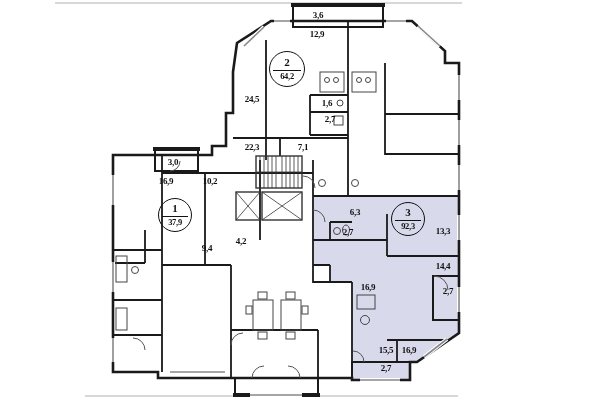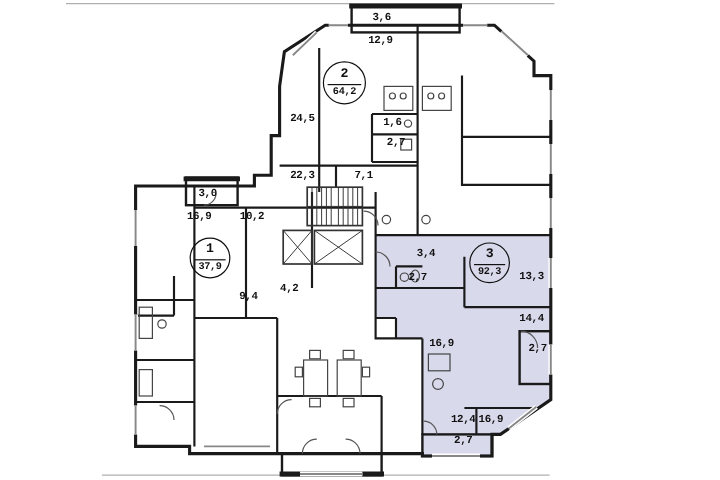--- a/index.html
+++ b/index.html
@@ -1,18 +1,18 @@
 <!DOCTYPE html>
 <html><head>
 <meta charset="utf-8">
 <style>
   html,body{margin:0;padding:0;background:#fff;}
   #stage{
     position:relative;width:600px;height:400px;background:#ffffff;overflow:hidden;
-    font-family:Liberation Mono, monospace;
+    font-family:Liberation Serif, serif;
   }
   #plansvg{position:absolute;left:0;top:0;}
   .lbl{
     position:absolute;transform:translate(-50%,-50%);
     font-size:9px;font-weight:bold;color:#111;letter-spacing:-0.3px;
     white-space:nowrap;line-height:1;pointer-events:none;
   }
   .apt-circle{
     position:absolute;transform:translate(-50%,-50%);
     border:1.4px solid #111;border-radius:50%;
@@ -153,27 +153,27 @@
   <div class="lbl" style="left:252px;top:99px">24,5</div>
   <div class="lbl" style="left:327px;top:103px">1,6</div>
   <div class="lbl" style="left:330px;top:119px">2,7</div>
   <div class="lbl" style="left:252px;top:147px">22,3</div>
   <div class="lbl" style="left:303px;top:147px">7,1</div>
   <div class="lbl" style="left:173px;top:162px">3,0</div>
   <div class="lbl" style="left:166px;top:181px">16,9</div>
   <div class="lbl" style="left:210px;top:181px">10,2</div>
   <div class="lbl" style="left:207px;top:248px">9,4</div>
   <div class="lbl" style="left:241px;top:241px">4,2</div>
-  <div class="lbl" style="left:355px;top:212px">3,4</div>
+  <div class="lbl" style="left:355px;top:212px">6,3</div>
   <div class="lbl" style="left:348px;top:232px">2,7</div>
   <div class="lbl" style="left:443px;top:231px">13,3</div>
   <div class="lbl" style="left:443px;top:266px">14,4</div>
   <div class="lbl" style="left:448px;top:291px">2,7</div>
   <div class="lbl" style="left:368px;top:287px">16,9</div>
-  <div class="lbl" style="left:386px;top:350px">12,4</div>
+  <div class="lbl" style="left:386px;top:350px">15,5</div>
   <div class="lbl" style="left:409px;top:350px">16,9</div>
   <div class="lbl" style="left:386px;top:368px">2,7</div>
 
   <div class="apt-circle c1" style="left:175px;top:215px">
     <span class="apt-num">1</span>
     <span class="apt-area">37,9</span>
   </div>
   <div class="apt-circle c2" style="left:287px;top:69px">
     <span class="apt-num">2</span>
     <span class="apt-area">64,2</span>

